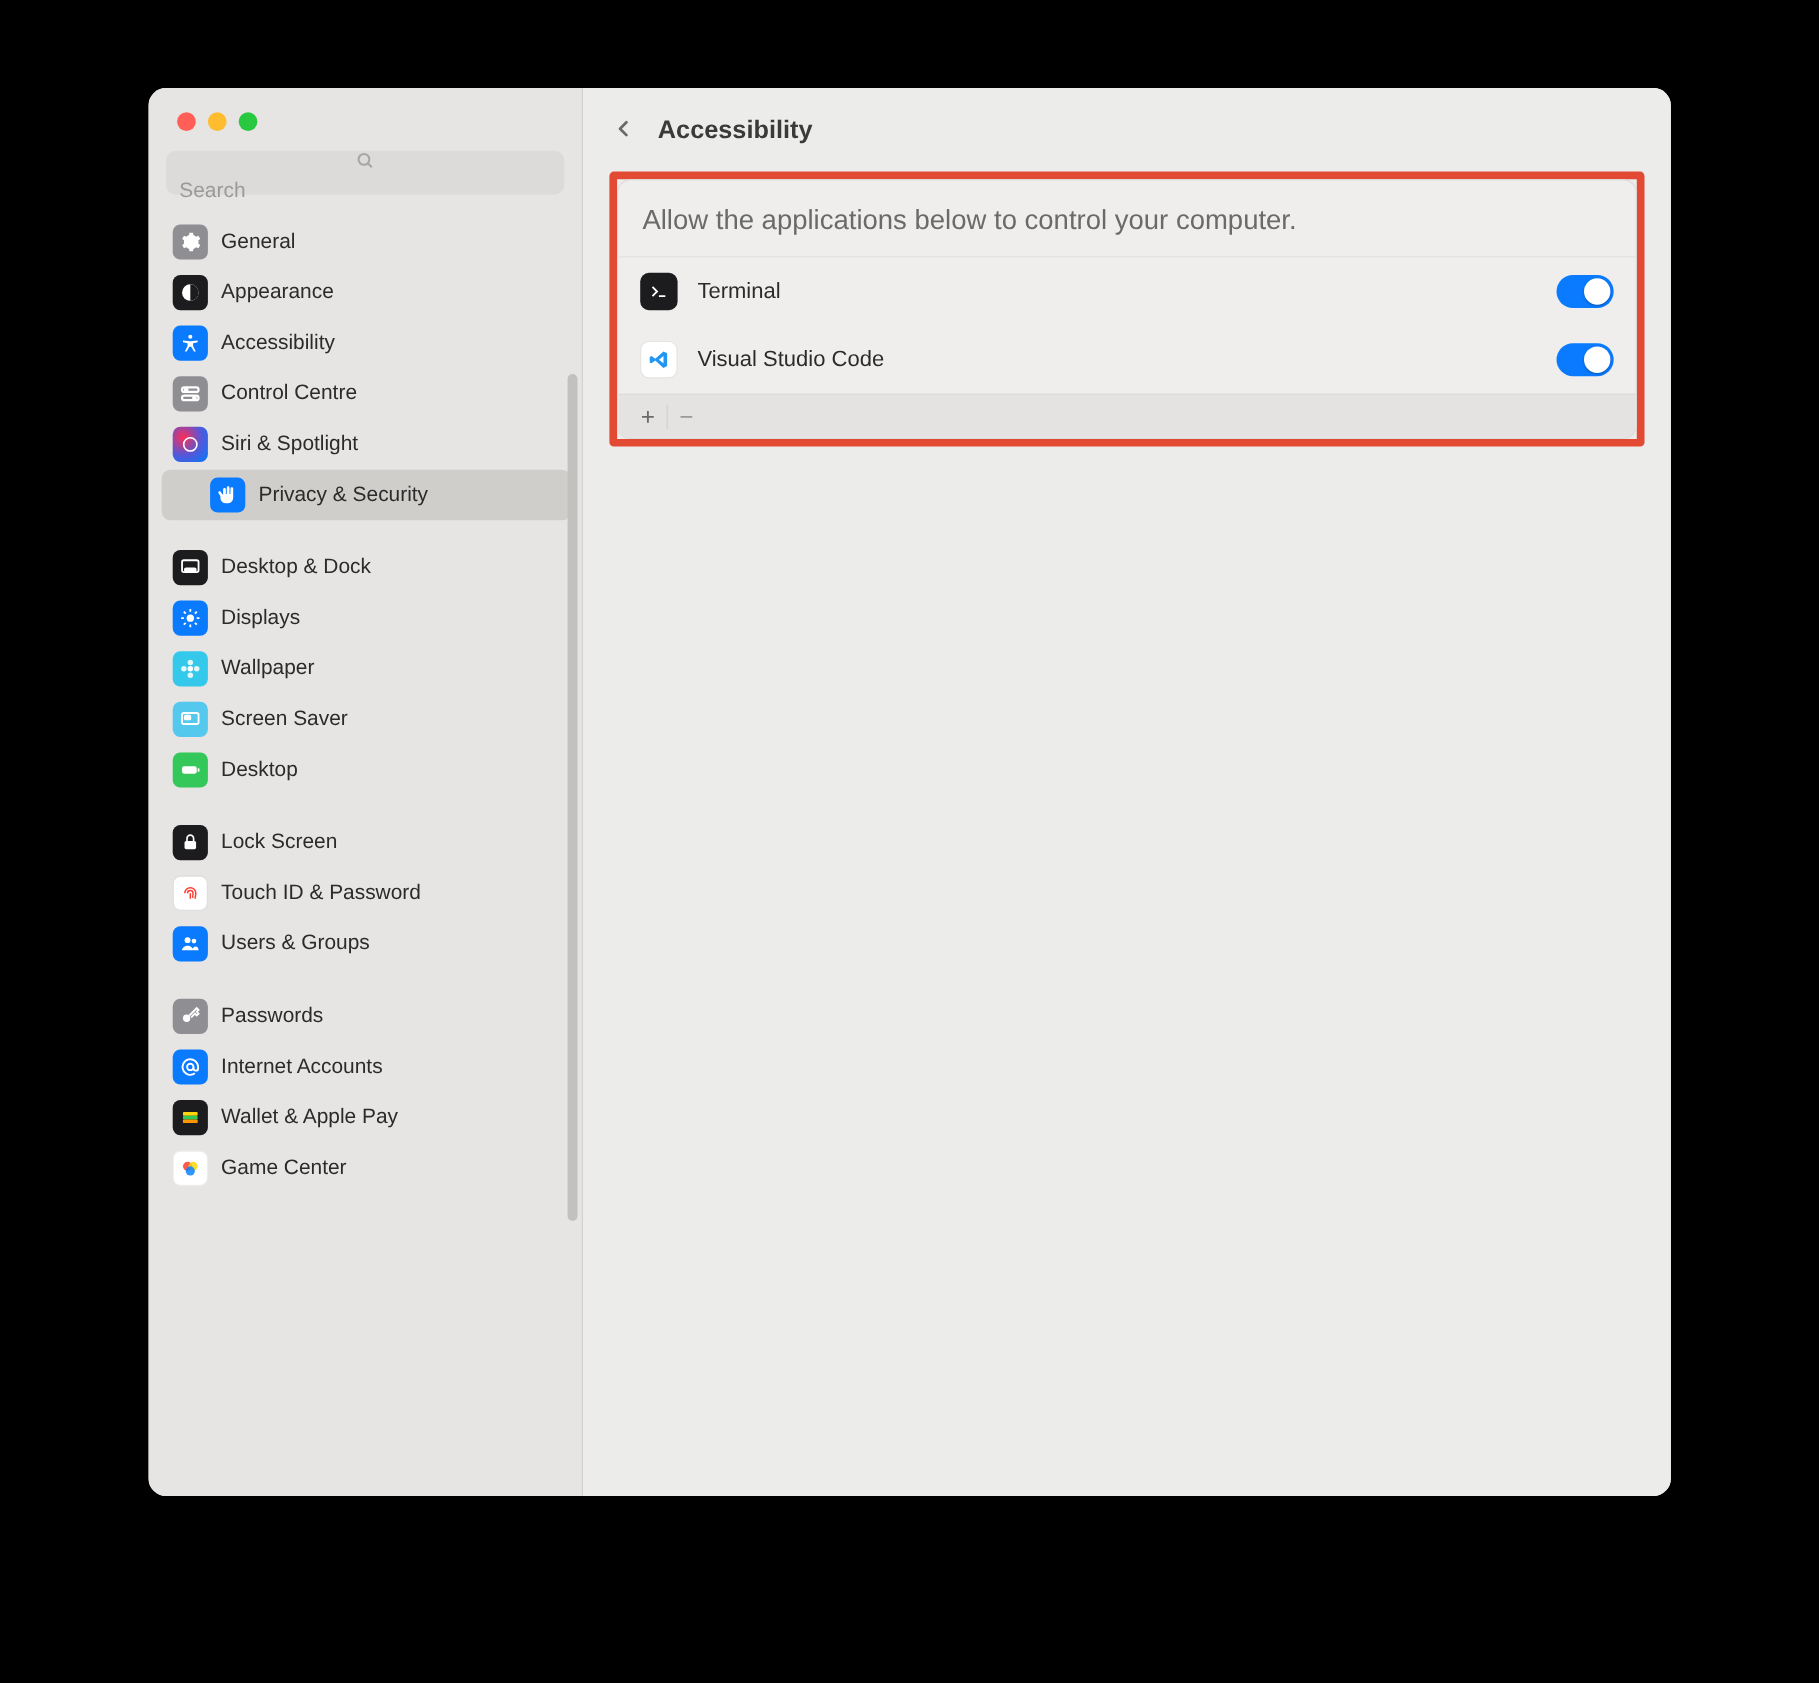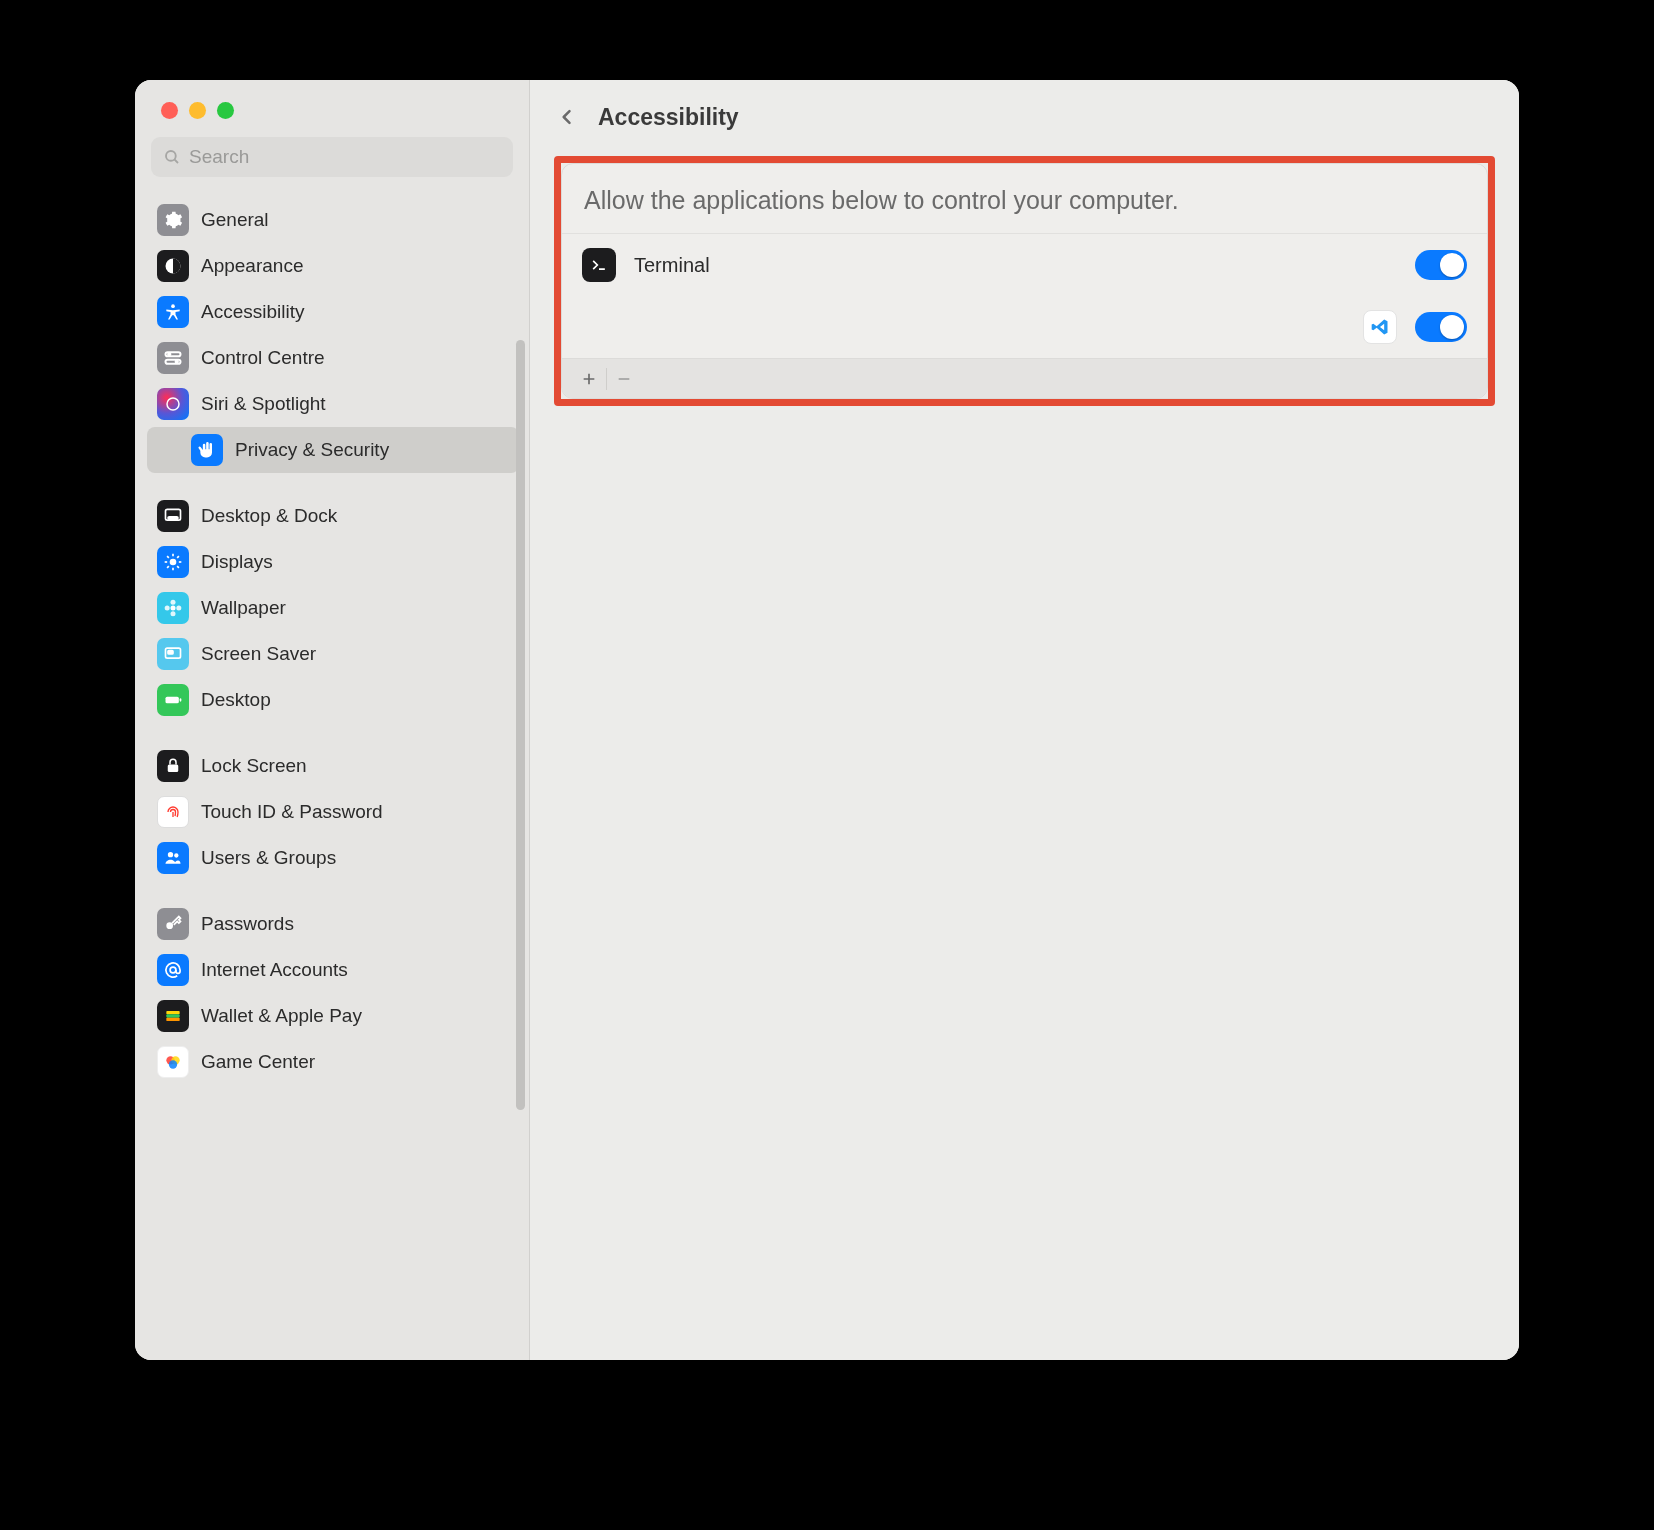--- a/index.html
+++ b/index.html
@@ -32,21 +32,21 @@
     flex-direction: column;
     position: relative;
   }
   .traffic-lights { display:flex; gap:11px; padding:22px 0 0 26px; }
   .traffic-lights span { width:17px; height:17px; border-radius:50%; display:block; }
   .tl-red{background:#ff5f57;} .tl-yellow{background:#febc2e;} .tl-green{background:#28c840;}
   .search-wrap{ padding:18px 16px 10px 16px; }
   .search{
     display:flex; align-items:center; gap:8px;
     background:#dcdbd9; border-radius:9px; height:40px;
-    padding:0 12px; color:#8a8a8a; font-size:19px;
+    padding:0 12px; color:#8a8a8a; font-size:19px;flex-direction:column;
   }
   .search svg{flex:0 0 auto; opacity:.55;}
   .search input{
     border:0; background:transparent; outline:0; font-size:19px;
     color:#555; width:100%;
   }
   .search input::placeholder{color:#9a9a98;}
   .nav{ padding:10px 10px 20px 12px; overflow:auto; }
   .nav-group{ margin-bottom:20px; }
   .nav-item{
@@ -365,20 +365,21 @@
             </div>
         </div>
         <div class="divider-after"></div>
 
         <div class="app-row">
           <span class="app-icon" style="background:#ffffff;border:1px solid #e3e3e3">
             <svg width="20" height="20" viewBox="0 0 24 24" fill="#2196f3">
                 <path d="M17 3l4 2v14l-4 2-9-8-4 3-2-1V9l2-1 4 3 9-8zm0 5l-5 4 5 4V8z"></path>
               </svg>
           </span>
+          <span class="app-name">Visual Studio Code</span>
           <div class="toggle">
               <div class="knob"></div>
             </div>
         </div>
 
         <div class="list-footer">
           <div class="footer-btn">
             <svg width="16" height="16" viewBox="0 0 24 24" stroke="#6a6a6a" stroke-width="2.5">
                 <line x1="12" y1="4" x2="12" y2="20"></line>
                 <line x1="4" y1="12" x2="20" y2="12"></line>

